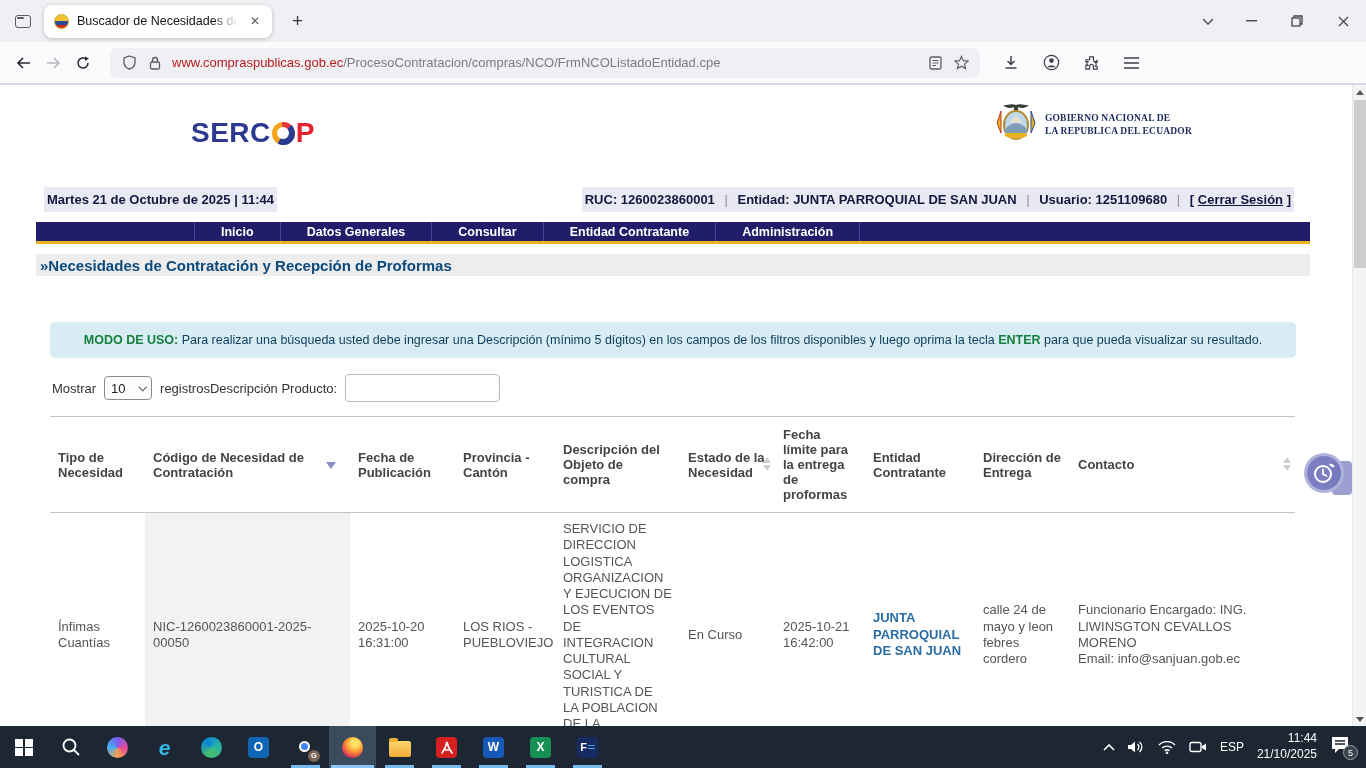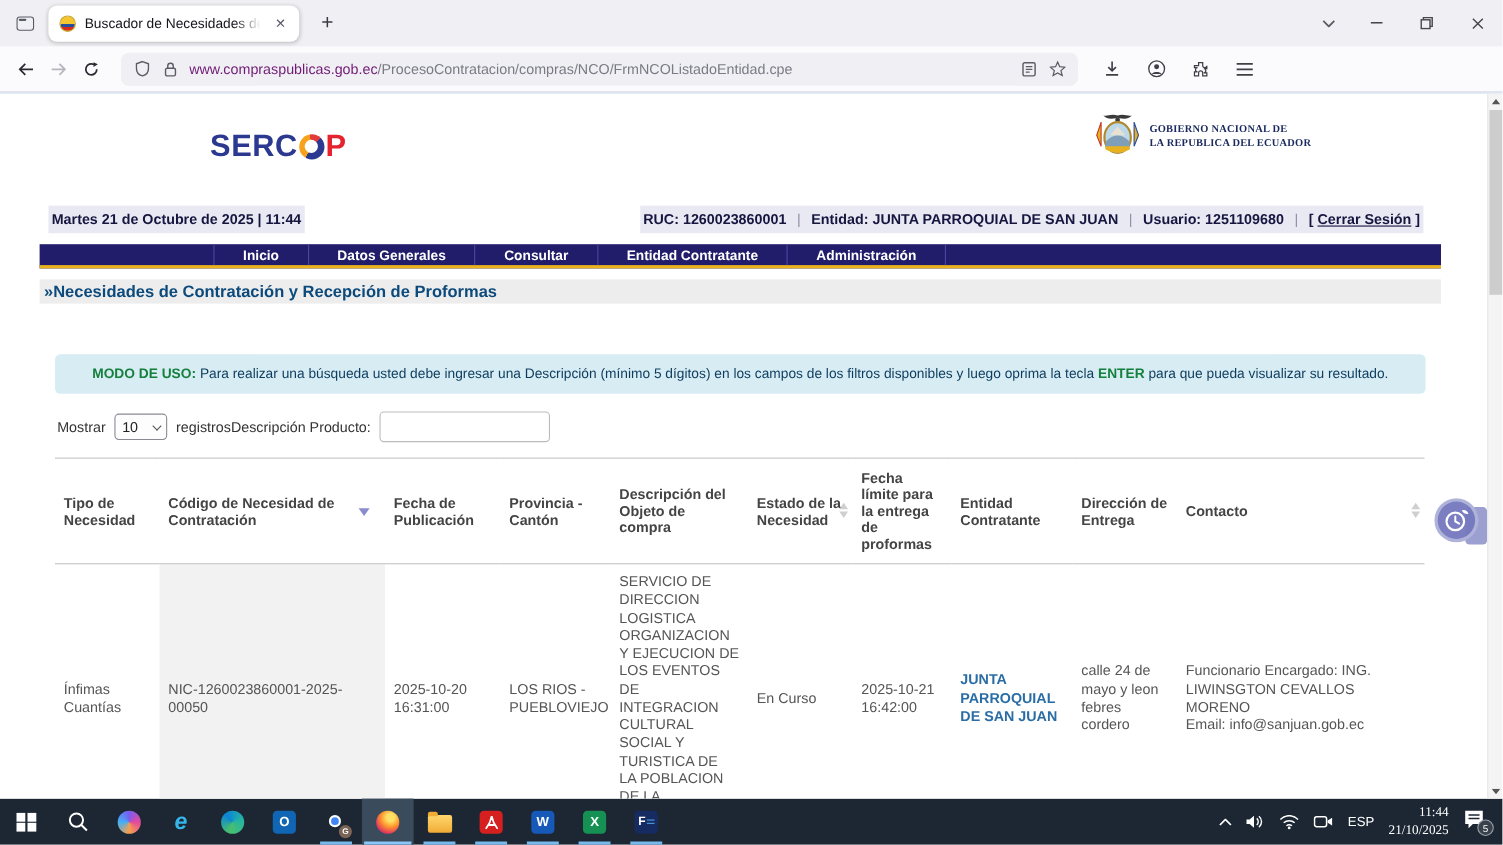--- a/index.html
+++ b/index.html
@@ -23,21 +23,21 @@
   .wc { width:46px; height:100%; display:flex; align-items:center; justify-content:center; color:#46464c; }
   .wc svg { display:block; }
   .alltabs-chevron { width:40px; }
 
   .toolbar { height:42px; background:#fbfbfe; display:flex; align-items:center; border-bottom:1px solid #d8dce5; padding:0 8px; }
   .navbtn { width:30px; height:30px; display:flex; align-items:center; justify-content:center; font-size:17px; color:#2b2b33; border-radius:6px; }
   .navbtn.disabled { color:#b6b6bf; }
   .urlbar { height:30px; background:#f0f0f4; border-radius:7px; flex:0 0 870px; margin-left:12px; display:flex; align-items:center; padding:0 6px; }
   .urlbar .icon { display:flex; align-items:center; justify-content:center; width:26px; color:#5b5b66; }
   .url-text { font-size:13px; margin-left:4px; white-space:nowrap; flex:1; overflow:hidden; }
-  .url-domain { color:#701a75; }
+  .url-domain { color:#b91c1c; }
   .url-path { color:#7a7a85; }
   .toolbar-right { display:flex; align-items:center; margin-left:18px; gap:14px; color:#3f3f46; }
   .tr-icon { width:26px; height:26px; display:flex; align-items:center; justify-content:center; }
 
   
   .content { position:relative; height:642px; background:#fff; overflow:hidden; border-top:1px solid #ccd8ea; }
   .page { margin:0 56px 0 36px; }
 
   .site-header { position:relative; height:100px; }
   .logo { position:absolute; left:155px; top:32px; font-size:28px; font-weight:bold; color:#2b3990; letter-spacing:.5px; display:flex; align-items:center; }
@@ -122,21 +122,21 @@
             background:conic-gradient(from -50deg,#ea4335 0 33%,#fbbc05 33% 66%,#34a853 66% 100%); }
   .chrome::after { content:""; position:absolute; left:5px; top:5px; width:11px; height:11px; border-radius:50%;
                    background:#4285f4; border:2px solid #fff; box-sizing:border-box; }
   .gbadge { position:absolute; right:-3px; bottom:-3px; width:12px; height:12px; border-radius:50%; background:#7a6455;
             color:#fff; font-size:7.5px; font-weight:bold; display:flex; align-items:center; justify-content:center; }
   .folder { position:relative; width:22px; height:16px; background:linear-gradient(#ffd76e,#f0ac35); border-radius:2px; margin-top:3px; }
   .folder::before { content:""; position:absolute; top:-3px; left:0; width:9px; height:4px; background:#f0ac35; border-radius:2px 2px 0 0; }
   .tray { margin-left:auto; display:flex; align-items:center; gap:13px; padding-right:12px; }
   .tray-icon { display:flex; align-items:center; justify-content:center; color:#fff; }
   .tray-text { font-size:12px; }
-  .clockblock { text-align:right; font-size:12px; line-height:1.3;font-family:Liberation Serif, serif; }
+  .clockblock { text-align:right; font-size:12px; line-height:1.3; }
   .notif { position:relative; width:24px; height:22px; }
   .notif-badge { position:absolute; right:-4px; bottom:-2px; width:15px; height:15px; border-radius:50%;
                  background:#39414b; border:1px solid #98a0aa; color:#fff; font-size:9px;
                  display:flex; align-items:center; justify-content:center; }
 </style>
 </head>
 <body>
 
 <div class="tabstrip">
   <div class="ffview">

